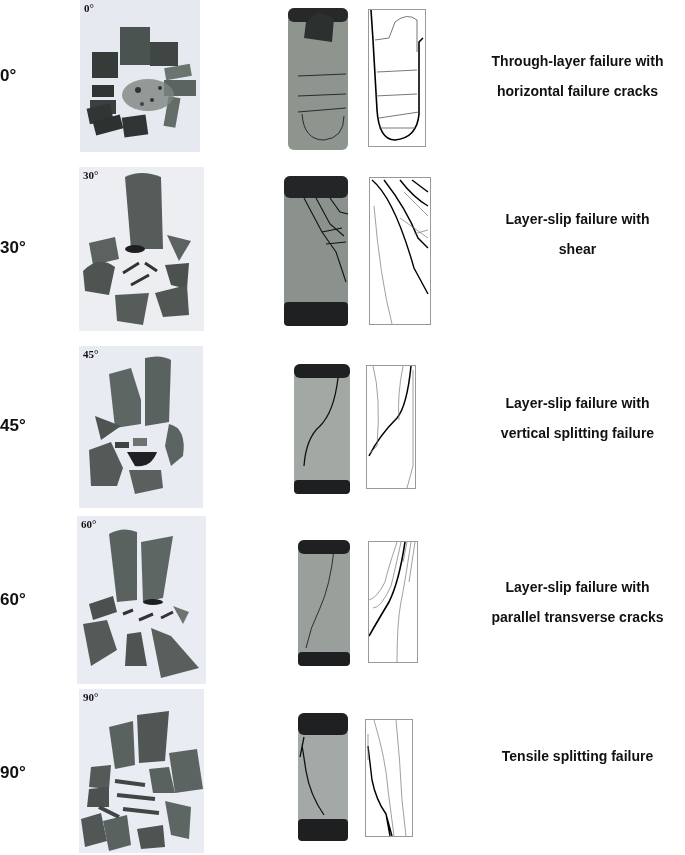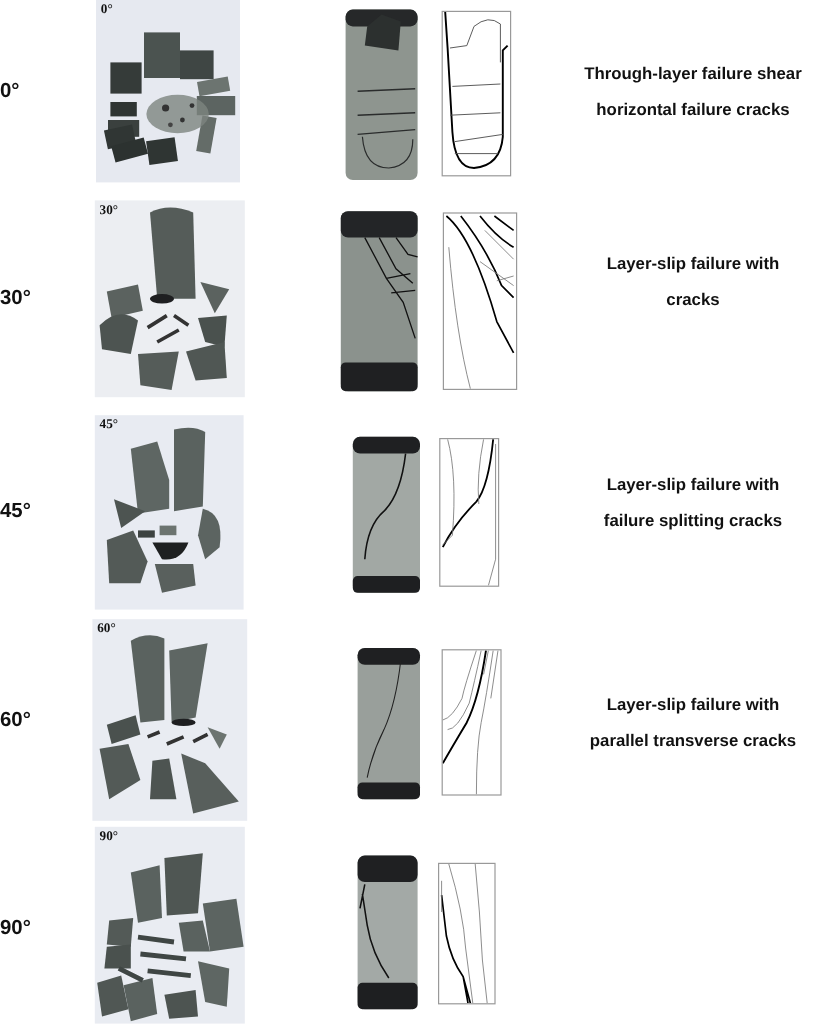--- a/index.html
+++ b/index.html
@@ -52,21 +52,21 @@
     </svg>
   </div>
   <div class="sketch" style="left:368px;top:9px;width:56px;height:136px;">
     <svg width="56" height="136">
       <path d="M2 0 L4 30 L8 100 Q10 130 26 130 Q48 128 50 104 L50 32 L54 28" stroke="#000" stroke-width="1.6" fill="none"></path>
       <path d="M6 30 L20 28 L26 12 Q38 2 48 10 L48 42" stroke="#555" stroke-width="0.8" fill="none"></path>
       <path d="M8 62 L48 60 M6 86 L48 84 M10 108 L50 102 M10 118 L46 118" stroke="#555" stroke-width="0.8" fill="none"></path>
     </svg>
   </div>
   <div class="desc" style="top:46px;">
-    <div>Through-layer failure shear</div>
+    <div>Through-layer failure with</div>
     <div>horizontal failure cracks</div>
   </div>
 </div>
 
 <div class="row" style="top:160px;height:180px;">
   <div class="angle" style="top:78px;">30°</div>
   <div class="photo" style="top:7px;height:164px;left:79px;width:125px;background:#eceef2;">
     <svg width="125" height="164">
       <path d="M46 10 Q62 2 82 10 L84 82 L52 82 Z" fill="#555c59"></path>
       <ellipse cx="56" cy="82" rx="10" ry="4" fill="#1e1f21"></ellipse>
@@ -89,21 +89,21 @@
     </svg>
   </div>
   <div class="sketch" style="left:369px;top:17px;width:60px;height:146px;">
     <svg width="60" height="146">
       <path d="M2 2 Q24 20 44 90 L58 116 M14 2 Q36 30 48 60 L58 70 M30 2 Q44 20 58 28 M42 2 L58 14" stroke="#000" stroke-width="1.4" fill="none"></path>
       <path d="M4 28 Q10 100 22 146 M34 14 L58 38 M30 40 L58 60 M44 56 L58 52" stroke="#777" stroke-width="0.7" fill="none"></path>
     </svg>
   </div>
   <div class="desc" style="top:44px;">
     <div>Layer-slip failure with</div>
-    <div>cracks</div>
+    <div>shear</div>
   </div>
 </div>
 
 <div class="row" style="top:340px;height:175px;">
   <div class="angle" style="top:76px;">45°</div>
   <div class="photo" style="top:6px;height:162px;left:79px;width:124px;background:#e8ebf2;">
     <svg width="124" height="162">
       <path d="M30 28 L52 22 L62 54 L62 78 L36 82 Z" fill="#5e6663"></path>
       <path d="M66 12 Q82 8 92 14 L90 76 L66 80 Z" fill="#5a625f"></path>
       <path d="M16 70 L42 80 L22 94 Z" fill="#4d5451"></path>
@@ -125,21 +125,21 @@
     </svg>
   </div>
   <div class="sketch" style="left:366px;top:25px;width:48px;height:122px;">
     <svg width="48" height="122">
       <path d="M44 0 Q40 40 30 52 Q12 70 2 90" stroke="#000" stroke-width="1.5" fill="none"></path>
       <path d="M6 0 Q14 30 10 80 L2 88 M36 0 Q30 30 32 54 M46 4 L46 100 L40 122" stroke="#777" stroke-width="0.7" fill="none"></path>
     </svg>
   </div>
   <div class="desc" style="top:48px;">
     <div>Layer-slip failure with</div>
-    <div>failure splitting cracks</div>
+    <div>vertical splitting failure</div>
   </div>
 </div>
 
 <div class="row" style="top:510px;height:180px;">
   <div class="angle" style="top:80px;">60°</div>
   <div class="photo" style="top:6px;height:168px;left:77px;width:129px;background:#e9ecf2;">
     <svg width="129" height="168">
       <path d="M32 18 Q46 10 60 16 L60 84 L40 86 Z" fill="#5a625f"></path>
       <path d="M64 26 L96 20 L86 82 L66 86 Z" fill="#5e6663"></path>
       <ellipse cx="76" cy="86" rx="10" ry="3" fill="#1e1f21"></ellipse>
@@ -198,14 +198,15 @@
       <path d="M6 34 L10 60 Q14 84 28 104 M8 26 L4 46" stroke="#111" stroke-width="1.3" fill="none"></path>
     </svg>
   </div>
   <div class="sketch" style="left:365px;top:34px;width:46px;height:116px;">
     <svg width="46" height="116">
       <path d="M2 26 L6 60 Q10 80 20 94 L26 116 M20 94 L24 116" stroke="#000" stroke-width="1.4" fill="none"></path>
       <path d="M8 0 Q20 40 22 70 L28 116 M30 0 Q34 40 36 80 L40 116 M2 14 L2 40" stroke="#777" stroke-width="0.7" fill="none"></path>
     </svg>
   </div>
   <div class="desc" style="top:56px;">
+    <div>Tensile splitting failure</div>
   </div>
 </div>
 
 </body></html>

